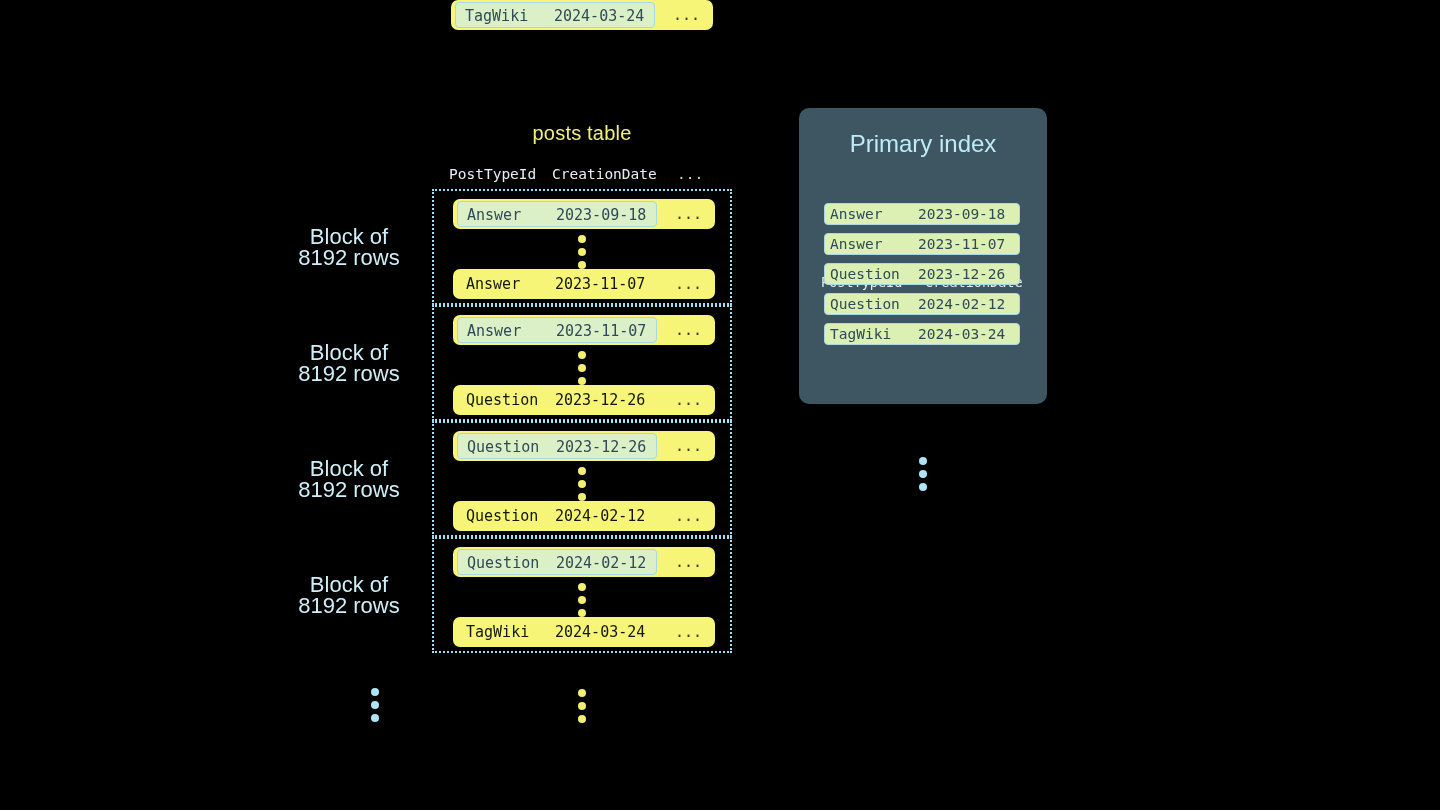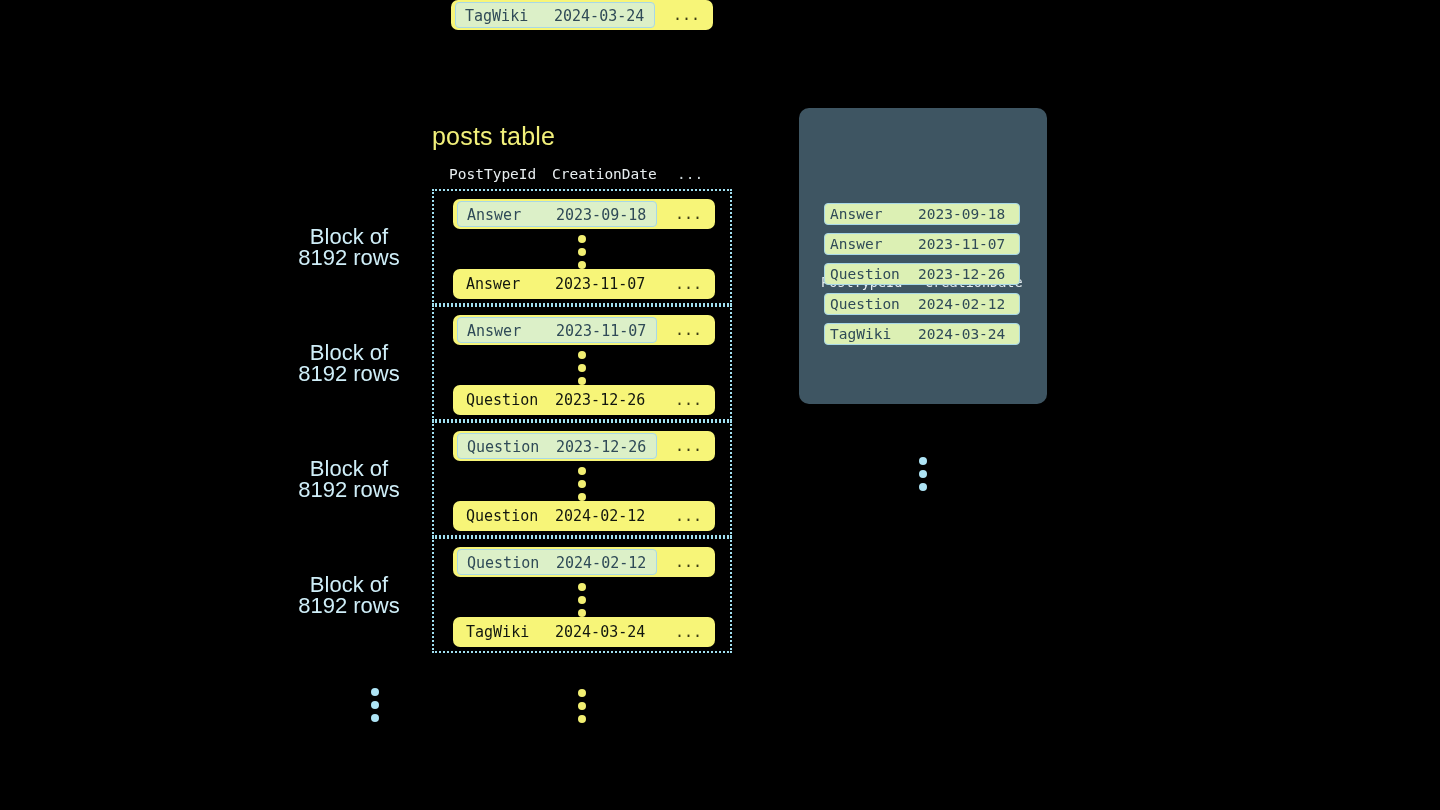--- a/index.html
+++ b/index.html
@@ -25,23 +25,23 @@
     top: 0;
     width: 800px;
     height: 810px;
   }
 
   #posts-title {
     position: absolute;
     left: 432px;
     top: 122px;
     width: 300px;
-    text-align: left;
+    text-align: center;
     font-family: "Liberation Sans", sans-serif;
-    font-size: 25px;
+    font-size: 20px;
     color: #f2f07a;
     letter-spacing: 0.2px;
   }
 
   #posts-header-row {
     position: absolute;
     left: 432px;
     top: 166px;
     width: 300px;
     height: 20px;
@@ -401,20 +401,21 @@
   <div class="vdots blue" id="tail-dots-left">
     <span class="dot"></span>
     <span class="dot"></span>
     <span class="dot"></span>
   </div>
 
 </div>
 
 <div id="primary-index">
 
+  <div id="index-title">Primary index</div>
 
   <div id="index-header-row">
     <span class="h-type">PostTypeId</span>
     <span class="h-date">CreationDate</span>
   </div>
 
   <div id="index-rows">
       <div class="idx-row">
         <span class="c-type">Answer</span>
         <span class="c-date">2023-09-18</span>

